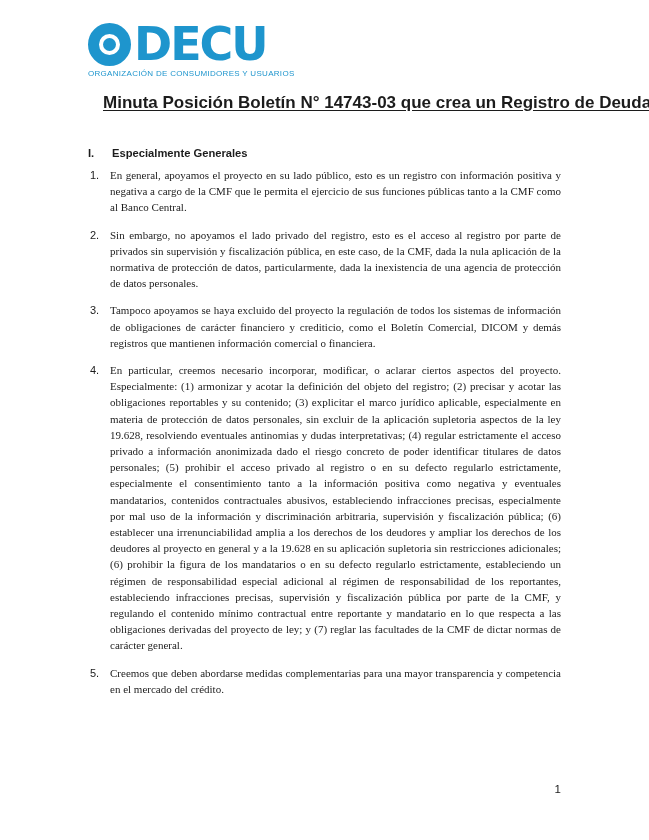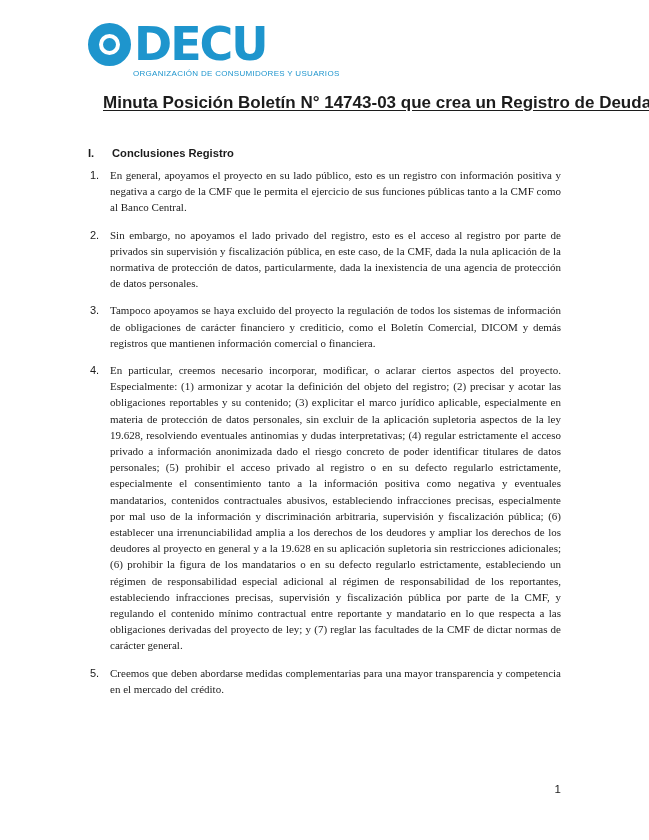--- a/index.html
+++ b/index.html
@@ -56,21 +56,20 @@
     letter-spacing: -2px;
     margin-left: 3px;
     white-space: nowrap;
   }
   .logo-tagline {
     margin-top: 3px;
     font-size: 8px;
     letter-spacing: 0.3px;
     color: var(--accent);
     white-space: nowrap;
-    margin-left: 45px;
   }
 
   
   .doc-title {
     position: relative;
     left: 15px;
     margin-top: 15px;
     text-align: left;
     font-weight: bold;
     font-size: 17px;
@@ -130,21 +129,21 @@
         </span>
         <span class="logo-letters">DECU</span>
       </div>
       <div class="logo-tagline">ORGANIZACIÓN DE CONSUMIDORES Y USUARIOS</div>
     </div>
 
     <div class="doc-title">Minuta Posición Boletín N° 14743-03 que crea un Registro de Deuda Consolidada</div>
 
     <div class="section-head">
       <span class="section-num">I.</span>
-      <span>Conclusiones Registro</span>
+      <span>Especialmente Generales</span>
     </div>
 
     <div class="olist">
 
       <div class="item">
         <span class="item-num">1.</span>
         <span class="item-text">En general, apoyamos el proyecto en su lado público, esto es un registro con información positiva y negativa a cargo de la CMF que le permita el ejercicio de sus funciones públicas tanto a la CMF como al Banco Central.</span>
       </div>
 
       <div class="item">

